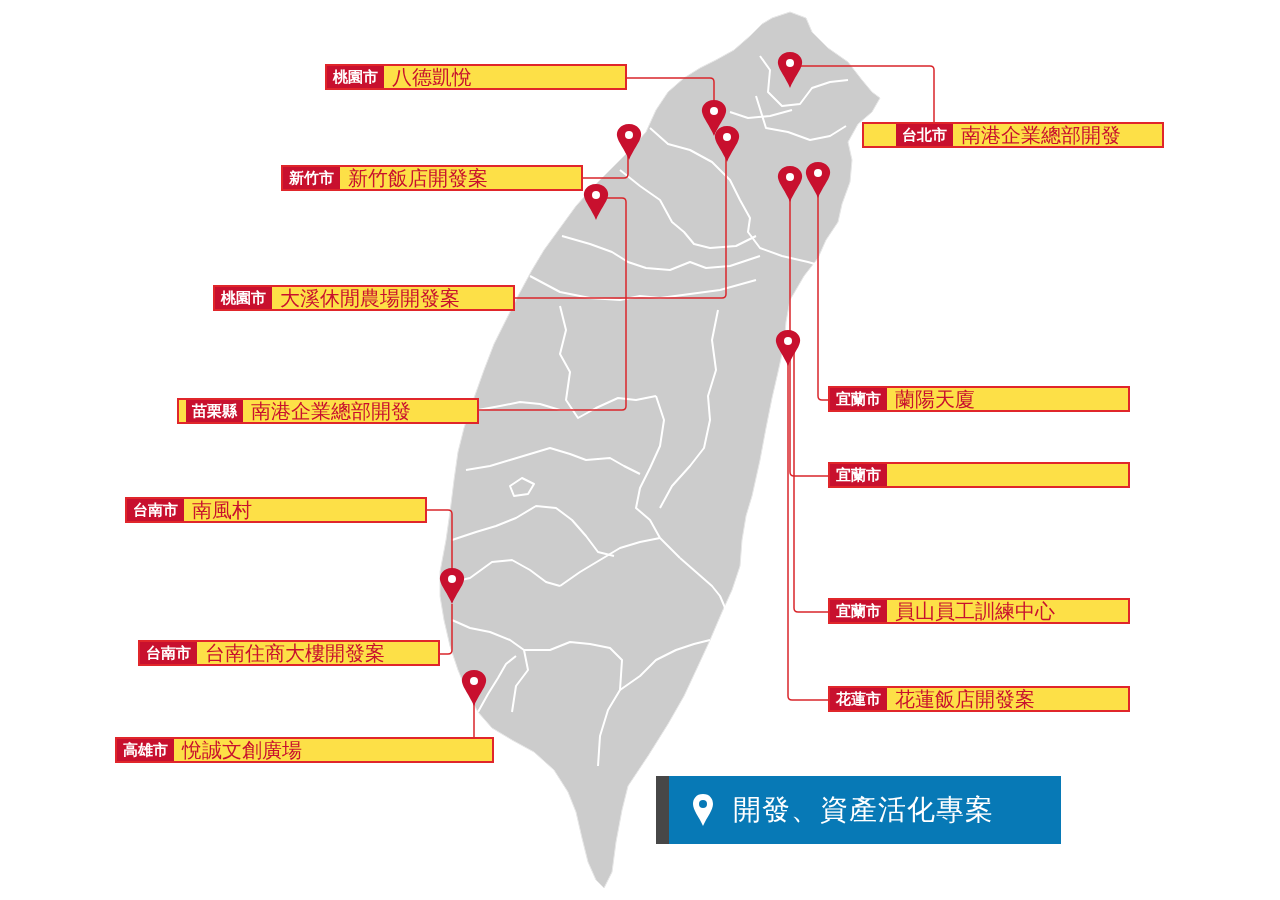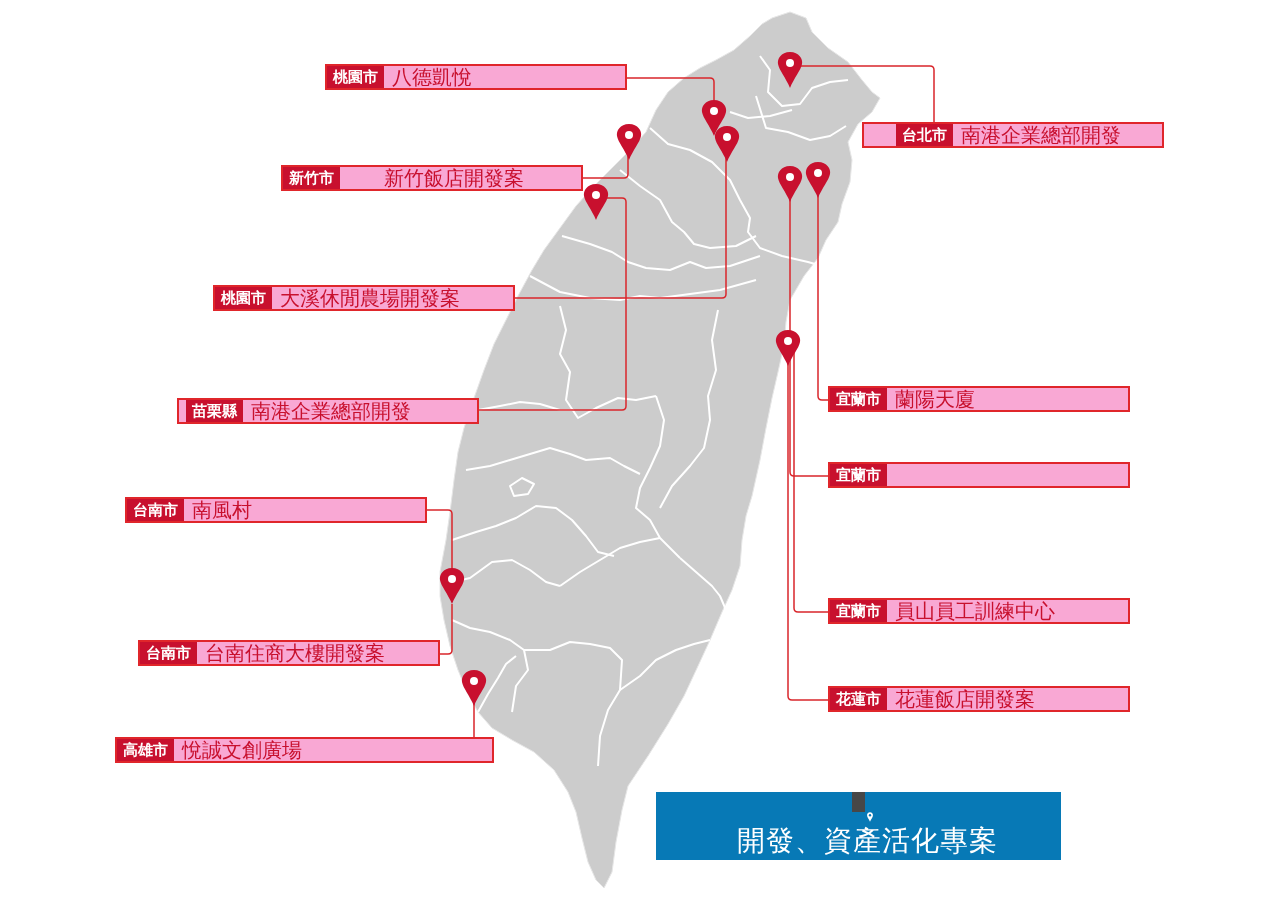--- a/index.html
+++ b/index.html
@@ -1,26 +1,26 @@
 <!DOCTYPE html>
 <html><head>
 <meta charset="utf-8">
 <style>
   html, body { margin: 0; padding: 0; background: #ffffff; }
   body { width: 1280px; height: 900px; position: relative; overflow: hidden;
          font-family: "DejaVu Sans", "Liberation Sans", sans-serif; }
   #map-svg { position: absolute; left: 0; top: 0; width: 1280px; height: 900px; }
   .label { position: absolute; height: 26px; display: flex; align-items: stretch;
-           border: 2px solid #e0262b; background: #f9a8d4; box-sizing: border-box; }
+           border: 2px solid #e0262b; background: #fde047; box-sizing: border-box; }
   .label .city { background: #c8102e; color: #fff; font-weight: bold; font-size: 15px;
                  padding: 0 6px; display: flex; align-items: center; white-space: nowrap; }
   .label .proj { color: #c8102e; font-size: 20px; padding: 0 8px; display: flex;
                  align-items: center; white-space: nowrap; flex: 1; }
-  .legend { position: absolute; left: 656px; top: 792px; width: 405px; height: 68px;
-            background: #0779b6; display: flex; align-items: center; box-sizing: border-box; flex-direction: column; }
+  .legend { position: absolute; left: 656px; top: 776px; width: 405px; height: 68px;
+            background: #0779b6; display: flex; align-items: center; box-sizing: border-box; }
   .legend .bar { width: 13px; height: 100%; background: #474747; }
   .legend .pin { margin-left: 22px; width: 24px; height: 34px; }
   .legend .title { color: #fff; font-size: 28px; margin-left: 18px; letter-spacing: 1px; }
 </style>
 </head>
 <body>
 
 <svg id="map-svg" viewBox="0 0 1280 900" xmlns="http://www.w3.org/2000/svg">
 
   <path fill="#cccccc" stroke="#e6e6e6" stroke-width="1" d="M772,18 L790,12 L806,18 L812,32 L828,48 L848,62 L862,80 L872,92 L880,98 L872,112 L858,124 L848,142 L852,160 L850,182 L842,204 L838,222 L826,240 L818,258 L804,276 L790,300 L786,322 L784,345 L778,372 L772,398 L766,428 L760,460 L752,496 L746,516 L742,540 L740,566 L732,590 L722,612 L710,640 L698,666 L684,696 L668,724 L648,756 L628,786 L622,810 L616,842 L612,872 L604,888 L596,880 L588,862 L582,838 L576,812 L568,792 L554,770 L534,752 L512,740 L492,728 L478,712 L468,694 L458,670 L450,646 L444,620 L440,596 L440,572 L446,540 L450,512 L454,480 L458,452 L464,428 L474,398 L484,370 L494,344 L506,320 L518,296 L532,270 L544,250 L560,228 L576,206 L594,186 L612,168 L630,150 L646,132 L656,110 L668,92 L684,78 L700,68 L716,60 L734,50 L750,36 L762,24 Z"></path>
@@ -81,21 +81,21 @@
     <use href="#pin" x="788" y="330"></use>
     <use href="#pin" x="452" y="568"></use>
     <use href="#pin" x="474" y="670"></use>
   </g>
 </svg>
 
 <div class="label" style="left:325px;top:64px;width:302px;">
   <span class="city">桃園市</span>
   <span class="proj">八德凱悅</span>
 </div>
-<div class="label" style="left:281px;top:165px;width:302px;gap:36px;">
+<div class="label" style="left:281px;top:165px;width:302px;">
   <span class="city">新竹市</span>
   <span class="proj">新竹飯店開發案</span>
 </div>
 <div class="label" style="left:213px;top:285px;width:302px;">
   <span class="city">桃園市</span>
   <span class="proj">大溪休閒農場開發案</span>
 </div>
 <div class="label" style="left:177px;top:398px;width:302px;padding-left:7px;">
   <span class="city">苗栗縣</span>
   <span class="proj">南港企業總部開發</span>

